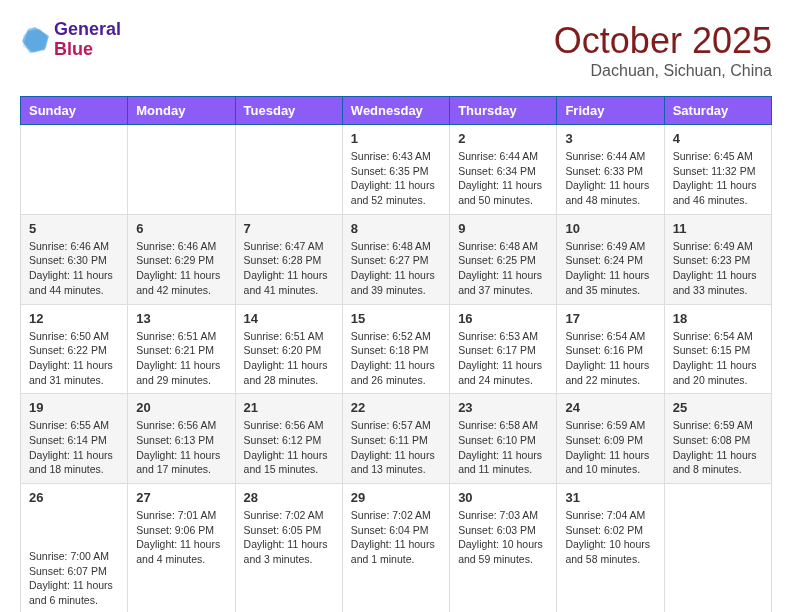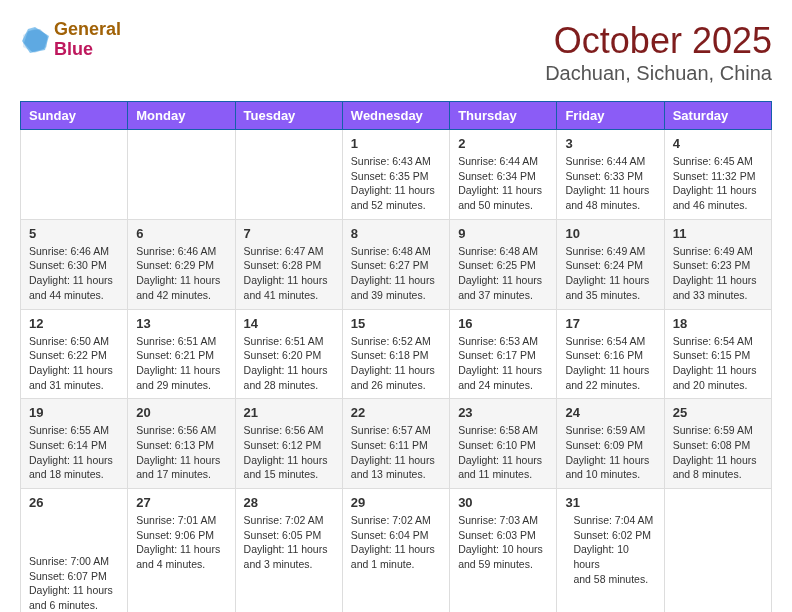--- a/index.html
+++ b/index.html
@@ -21,42 +21,42 @@
       align-items: center;
     }
     .logo-text {
       display: flex;
       flex-direction: column;
       line-height: 1.1;
     }
     .logo-general {
       font-size: 18px;
       font-weight: bold;
-      color: #a16207;
+      color: #4c1d95;
     }
     .logo-blue {
       font-size: 18px;
       font-weight: bold;
       color: #be185d;
     }
     .logo-icon {
       width: 30px;
       height: 30px;
       margin-right: 4px;
     }
     .title-block {
       text-align: right;
     }
     .month-title {
       font-size: 36px;
       font-weight: normal;
       color: #7f1d1d;
     }
     .location {
-      font-size: 20px;
+      font-size: 16px;
       color: #555;
     }
     .calendar {
       width: 100%;
       border-collapse: collapse;
       border: 1px solid #ccc;
     }
     .calendar th {
       background-color: #8b5cf6;
       color: #fff;
@@ -344,21 +344,21 @@
         </td>
         <td>
           <span class="day-num">30</span>
           <div class="day-info" style="white-space: pre-line;">Sunrise: 7:03 AM
 Sunset: 6:03 PM
 Daylight: 10 hours
 and 59 minutes.</div>
         </td>
         <td>
           <span class="day-num">31</span>
-          <div class="day-info" style="white-space: pre-line; margin-left: 8px;">Sunrise: 7:04 AM
+          <div class="day-info" style="white-space: pre-line;">Sunrise: 7:04 AM
 Sunset: 6:02 PM
 Daylight: 10 hours
 and 58 minutes.</div>
         </td>
         <td class="empty-cell"></td>
       </tr>
     </tbody>
 </table>
 
 </body></html>

